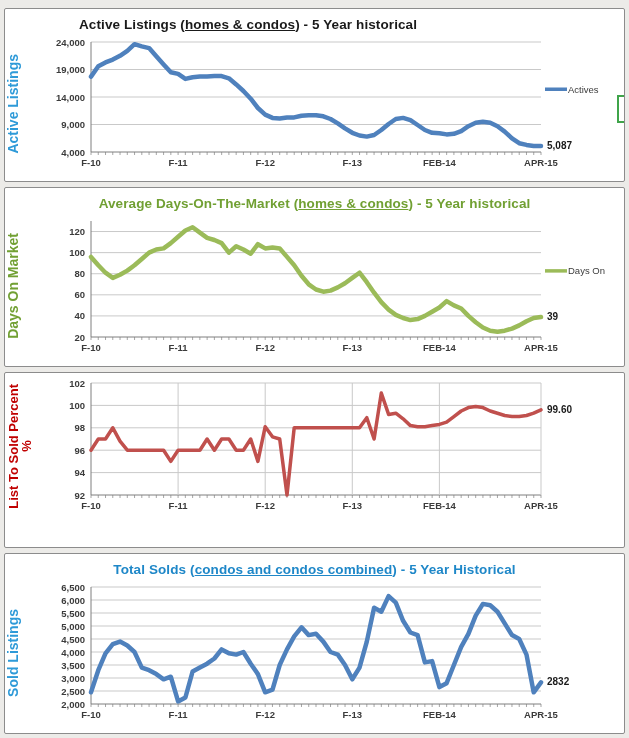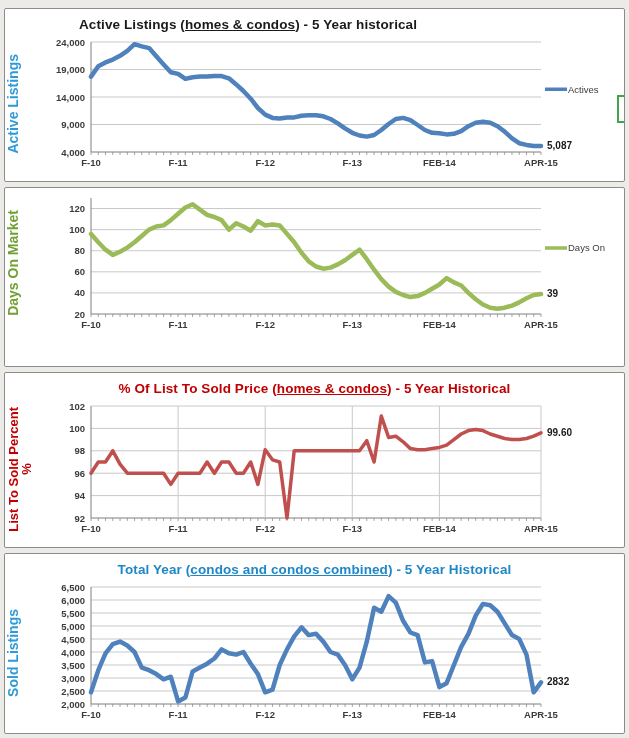--- a/index.html
+++ b/index.html
@@ -132,20 +132,21 @@
           <polyline points="58.0,42.6 65.3,32.2 72.5,28.4 79.8,25.6 87.0,21.8 94.3,16.8 101.5,10.2 108.8,12.4 116.1,14.1 123.3,22.3 130.6,30.5 137.8,38.3 145.1,39.9 152.4,44.9 159.6,43.2 166.9,42.6 174.1,42.6 181.4,42.1 188.6,42.1 195.9,44.3 203.2,50.4 210.4,57.0 217.7,64.7 224.9,74.0 232.2,80.6 239.5,83.9 246.7,84.4 254.0,83.4 261.2,83.4 268.5,81.7 275.7,81.2 283.0,81.2 290.3,82.3 297.5,85.0 304.8,89.4 312.0,94.4 319.3,98.8 326.5,101.5 333.8,102.6 341.1,101.0 348.3,96.0 355.6,90.0 362.8,85.0 370.1,83.9 377.4,86.1 384.6,91.0 391.9,96.0 399.1,98.8 406.4,99.3 413.6,100.4 420.9,99.8 428.2,97.1 435.4,92.2 442.7,88.8 449.9,87.8 457.2,88.8 464.5,92.2 471.7,97.6 479.0,104.3 486.2,109.2 493.5,110.9 500.7,111.9 508.0,112.0" fill="none" stroke="#4F81BD" stroke-width="4.5" stroke-linejoin="round" stroke-linecap="round"></polyline>
           <text x="514" y="115.0215" class="endlab">5,087</text>
           <line x1="512" y1="55.3" x2="534" y2="55.3" stroke="#4F81BD" stroke-width="3.5"></line>
           <text x="535" y="58.8" class="legend">Actives</text>
         </svg>
     </div>
     <div class="edge-box"></div>
   </section>
 
   <section class="panel" id="panel-1">
+    <h2 class="title" style="color: rgb(113, 160, 51);"><span>Average Days-On-The-Market (</span><span class="u">homes &amp; condos</span><span>) - 5 Year historical</span></h2>
     <div class="chart-row">
       <div class="ylab" style="color: rgb(113, 160, 51);">Days On Market</div>
       <svg id="svg-chart-1" width="590" height="146">
           <line x1="58" y1="124" x2="508" y2="124" stroke="#7F7F7F" stroke-width="1"></line>
           <text x="52" y="127.5" text-anchor="end" class="tick">20</text>
           <line x1="58" y1="102.90909090909092" x2="508" y2="102.90909090909092" stroke="#C9C9C9" stroke-width="1"></line>
           <text x="52" y="106.40909090909092" text-anchor="end" class="tick">40</text>
           <line x1="58" y1="81.81818181818181" x2="508" y2="81.81818181818181" stroke="#C9C9C9" stroke-width="1"></line>
           <text x="52" y="85.31818181818181" text-anchor="end" class="tick">60</text>
           <line x1="58" y1="60.72727272727273" x2="508" y2="60.72727272727273" stroke="#C9C9C9" stroke-width="1"></line>
@@ -226,21 +227,20 @@
           <text x="508" y="138" text-anchor="middle" class="tick">APR-15</text>
           <polyline points="58.0,43.9 65.3,52.3 72.5,59.7 79.8,64.9 87.0,61.8 94.3,57.6 101.5,52.3 108.8,46.0 116.1,39.6 123.3,36.5 130.6,35.4 137.8,30.1 145.1,23.8 152.4,17.5 159.6,14.3 166.9,19.6 174.1,24.9 181.4,27.0 188.6,30.1 195.9,39.6 203.2,33.3 210.4,36.5 217.7,40.7 224.9,31.2 232.2,35.4 239.5,34.4 246.7,35.4 254.0,43.9 261.2,52.3 268.5,62.8 275.7,71.3 283.0,76.5 290.3,78.7 297.5,77.6 304.8,74.4 312.0,70.2 319.3,64.9 326.5,59.7 333.8,69.2 341.1,79.7 348.3,89.2 355.6,96.6 362.8,101.9 370.1,105.0 377.4,107.1 384.6,106.1 391.9,102.9 399.1,98.7 406.4,94.5 413.6,88.1 420.9,92.4 428.2,95.5 435.4,102.9 442.7,109.2 449.9,114.5 457.2,117.7 464.5,118.7 471.7,117.7 479.0,115.6 486.2,112.4 493.5,108.2 500.7,105.0 508.0,104.0" fill="none" stroke="#9BBB59" stroke-width="4.5" stroke-linejoin="round" stroke-linecap="round"></polyline>
           <text x="514" y="106.96363636363637" class="endlab">39</text>
           <line x1="512" y1="57.88" x2="534" y2="57.88" stroke="#9BBB59" stroke-width="3.5"></line>
           <text x="535" y="61.38" class="legend">Days On</text>
         </svg>
     </div>
   </section>
 
   <section class="panel" id="panel-2">
-    <h2 class="title" style="color: rgb(192, 0, 0);"><span>% Of List To Sold Price (</span><span class="u">homes &amp; condos</span><span>) - 5 Year Historical</span></h2>
     <div class="chart-row">
       <div class="ylab" style="color: rgb(192, 0, 0);">List To Sold Percent
 %</div>
       <svg id="svg-chart-2" width="590" height="142">
           <line x1="58" y1="120" x2="508" y2="120" stroke="#7F7F7F" stroke-width="1"></line>
           <text x="52" y="123.5" text-anchor="end" class="tick">92</text>
           <line x1="58" y1="97.60000000000001" x2="508" y2="97.60000000000001" stroke="#C9C9C9" stroke-width="1"></line>
           <text x="52" y="101.10000000000001" text-anchor="end" class="tick">94</text>
           <line x1="58" y1="75.2" x2="508" y2="75.2" stroke="#C9C9C9" stroke-width="1"></line>
           <text x="52" y="78.7" text-anchor="end" class="tick">96</text>
@@ -325,21 +325,21 @@
           <text x="319.2903225806452" y="134" text-anchor="middle" class="tick">F-13</text>
           <text x="406.38709677419354" y="134" text-anchor="middle" class="tick">FEB-14</text>
           <text x="508" y="134" text-anchor="middle" class="tick">APR-15</text>
           <polyline points="58.0,75.2 65.3,64.0 72.5,64.0 79.8,52.8 87.0,66.2 94.3,75.2 101.5,75.2 108.8,75.2 116.1,75.2 123.3,75.2 130.6,75.2 137.8,86.4 145.1,75.2 152.4,75.2 159.6,75.2 166.9,75.2 174.1,64.0 181.4,75.2 188.6,64.0 195.9,64.0 203.2,75.2 210.4,75.2 217.7,64.0 224.9,86.4 232.2,51.7 239.5,61.8 246.7,64.0 254.0,120.0 261.2,52.8 268.5,52.8 275.7,52.8 283.0,52.8 290.3,52.8 297.5,52.8 304.8,52.8 312.0,52.8 319.3,52.8 326.5,52.8 333.8,42.7 341.1,64.0 348.3,18.1 355.6,39.4 362.8,38.2 370.1,43.8 377.4,50.6 384.6,51.7 391.9,51.7 399.1,50.6 406.4,49.4 413.6,47.2 420.9,41.6 428.2,36.0 435.4,32.6 442.7,31.5 449.9,32.6 457.2,36.0 464.5,38.2 471.7,40.5 479.0,41.6 486.2,41.6 493.5,40.5 500.7,38.2 508.0,34.9" fill="none" stroke="#C0504D" stroke-width="3.5" stroke-linejoin="round" stroke-linecap="round"></polyline>
           <text x="514" y="37.88000000000007" class="endlab">99.60</text>
         </svg>
     </div>
   </section>
 
   <section class="panel" id="panel-3">
-    <h2 class="title" style="color: rgb(30, 135, 200);"><span>Total Year (</span><span class="u">condos and condos combined</span><span>) - 5 Year Historical</span></h2>
+    <h2 class="title" style="color: rgb(30, 135, 200);"><span>Total Solds (</span><span class="u">condos and condos combined</span><span>) - 5 Year Historical</span></h2>
     <div class="chart-row">
       <div class="ylab" style="color: rgb(46, 154, 216);">Sold Listings</div>
       <svg id="svg-chart-3" width="590" height="147">
           <line x1="58" y1="125" x2="508" y2="125" stroke="#7F7F7F" stroke-width="1"></line>
           <text x="52" y="128.5" text-anchor="end" class="tick">2,000</text>
           <line x1="58" y1="112" x2="508" y2="112" stroke="#C9C9C9" stroke-width="1"></line>
           <text x="52" y="115.5" text-anchor="end" class="tick">2,500</text>
           <line x1="58" y1="99" x2="508" y2="99" stroke="#C9C9C9" stroke-width="1"></line>
           <text x="52" y="102.5" text-anchor="end" class="tick">3,000</text>
           <line x1="58" y1="86" x2="508" y2="86" stroke="#C9C9C9" stroke-width="1"></line>

